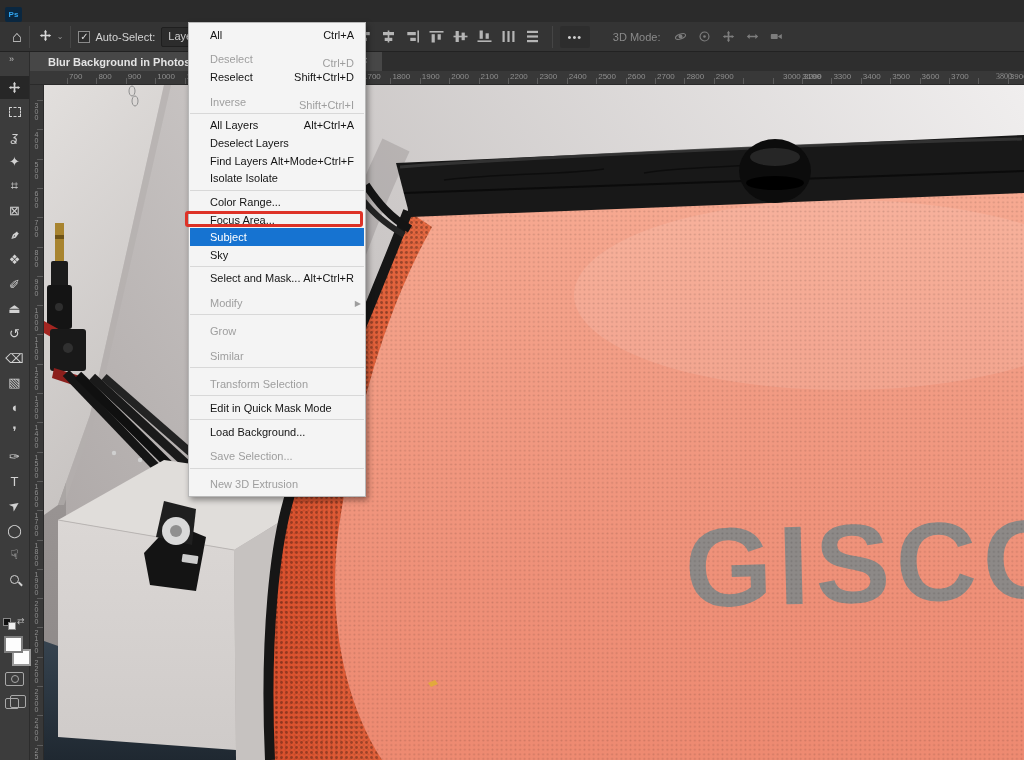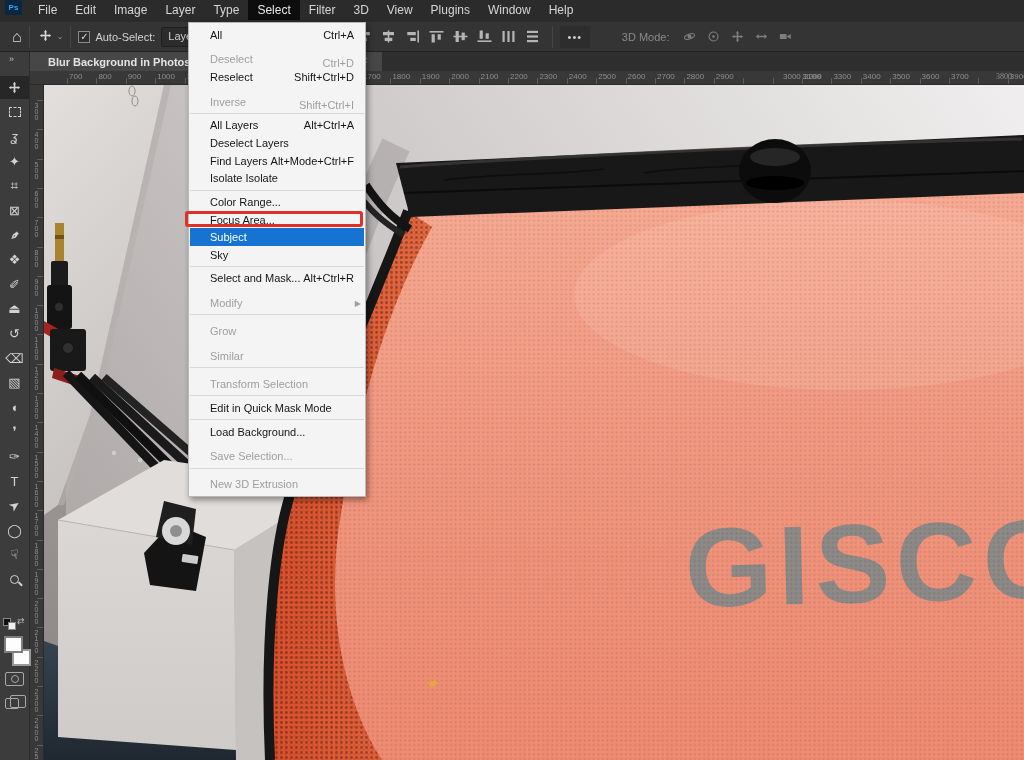--- a/index.html
+++ b/index.html
@@ -2,21 +2,21 @@
 <html><head>
 <meta charset="utf-8">
 <style>
   * { margin:0; padding:0; box-sizing:border-box; }
   html,body { width:1024px; height:760px; overflow:hidden; background:#262626;
     font-family:"Liberation Sans", sans-serif; }
   #app { position:relative; width:1024px; height:760px; }
 
   
   #menubar { position:absolute; left:0; top:0; width:1024px; height:22px;
-    background:#2b2b2b; display:flex; align-items:flex-start; z-index:6; }
+    background:#2b2b2b; display:flex; align-items:flex-end; z-index:6; }
   .ps-logo { width:17px; height:15px; margin:0 7px 0 5px; background:#0a2740;
     color:#31a6f2; font-size:8px; font-weight:bold; display:flex; align-items:center;
     justify-content:center; border-radius:2px; }
   .mb-item { color:#d6d6d6; font-size:12px; padding:3px 9px; cursor:default; }
   .mb-item.active { background:#0d0d0d; color:#e8e8e8; }
 
   
   #optionsbar { position:absolute; left:0; top:22px; width:1024px; height:30px;
     background:#343434; border-bottom:1px solid #222; display:flex; align-items:center;
     z-index:4; color:#c6c6c6; }
@@ -501,21 +501,21 @@
         <span class="ob-icon">
           <svg viewBox="0 0 15 13">
             <rect x="2" y="0.8" width="11" height="2.2"></rect>
             <rect x="2" y="5.4" width="11" height="2.2"></rect>
             <rect x="2" y="10" width="11" height="2.2"></rect>
           </svg>
         </span>
       </span>
     <span class="ob-sep"></span>
     <span class="ob-more">•••</span>
-    <span class="ob-dim" style="margin-left:32px">3D Mode:</span>
+    <span class="ob-dim" style="margin-left:23px">3D Mode:</span>
     <span id="mode-icons" style="display:flex">
         <span class="ob-icon dim">
           <svg viewBox="0 0 16 16">
             <ellipse cx="8" cy="8" rx="6.5" ry="3" fill="none" stroke="currentColor" stroke-width="1.3" transform="rotate(-20 8 8)"></ellipse>
             <circle cx="8" cy="8" r="2.4"></circle>
           </svg>
         </span>
         <span class="ob-icon dim">
           <svg viewBox="0 0 16 16">
             <circle cx="8" cy="8" r="5.5" fill="none" stroke="currentColor" stroke-width="1.4"></circle>
@@ -536,34 +536,20 @@
           <svg viewBox="0 0 16 16">
             <rect x="1" y="5" width="8.5" height="6" rx="1"></rect>
             <path d="M9.5 8 L14.5 5 v6 Z"></path>
           </svg>
         </span>
       </span>
   </div>
 
   <div id="menubar">
     <div class="ps-logo">Ps</div>
-    <div id="mb-items" style="display:flex">
-        <span class="mb-item">File</span>
-        <span class="mb-item">Edit</span>
-        <span class="mb-item">Image</span>
-        <span class="mb-item">Layer</span>
-        <span class="mb-item">Type</span>
-        <span class="mb-item active">Select</span>
-        <span class="mb-item">Filter</span>
-        <span class="mb-item">3D</span>
-        <span class="mb-item">View</span>
-        <span class="mb-item">Plugins</span>
-        <span class="mb-item">Window</span>
-        <span class="mb-item">Help</span>
-      </div>
   </div>
 
   <div id="select-menu">
       <div class="menu-item">
         <span>All</span>
         <span class="sc">Ctrl+A</span>
       </div>
       <div class="menu-item disabled">
         <span>Deselect</span>
         <span class="sc">Ctrl+D</span>

